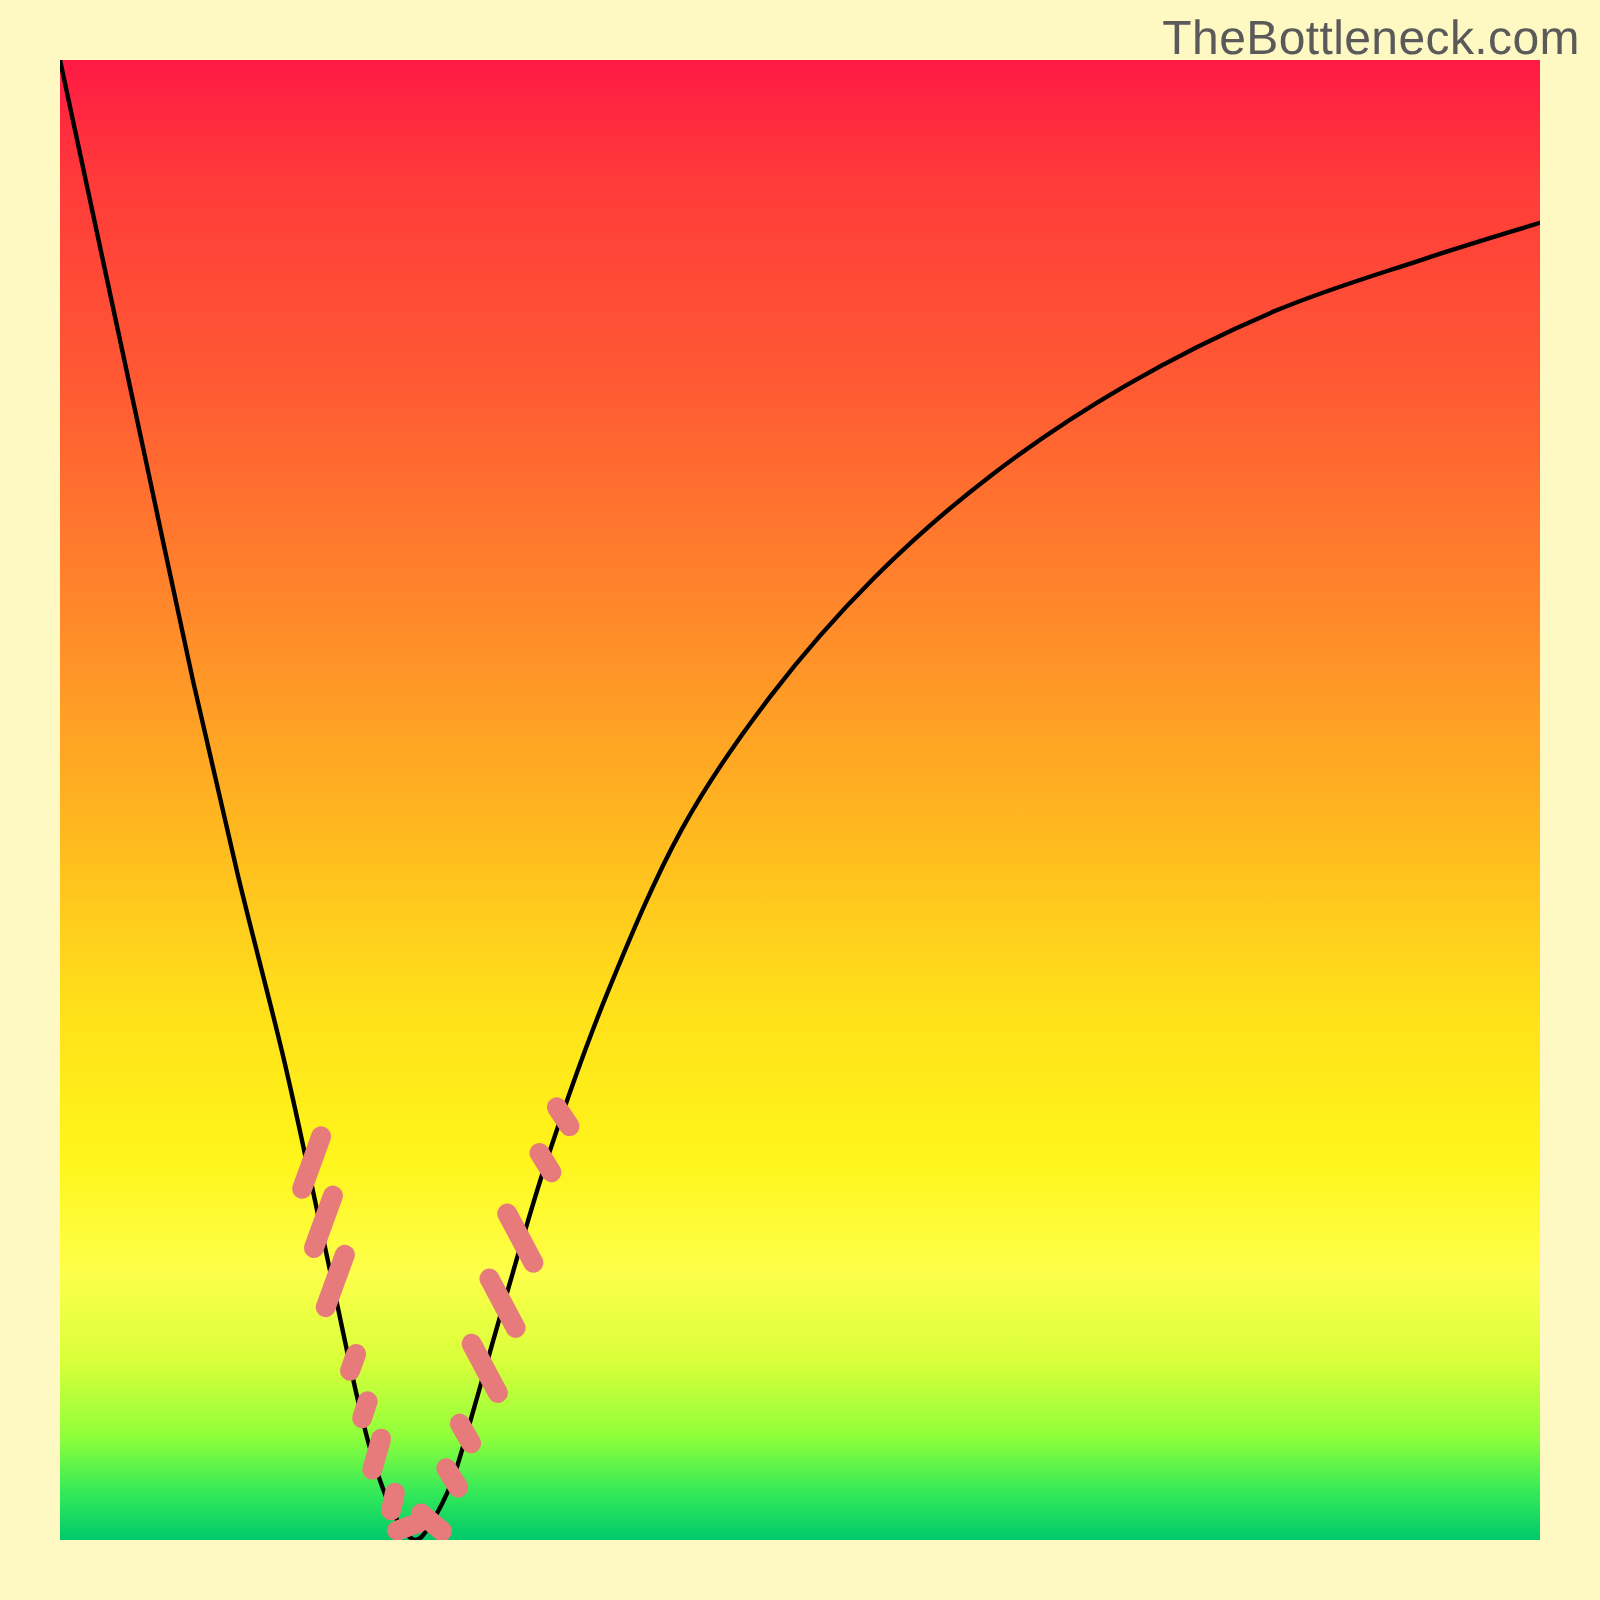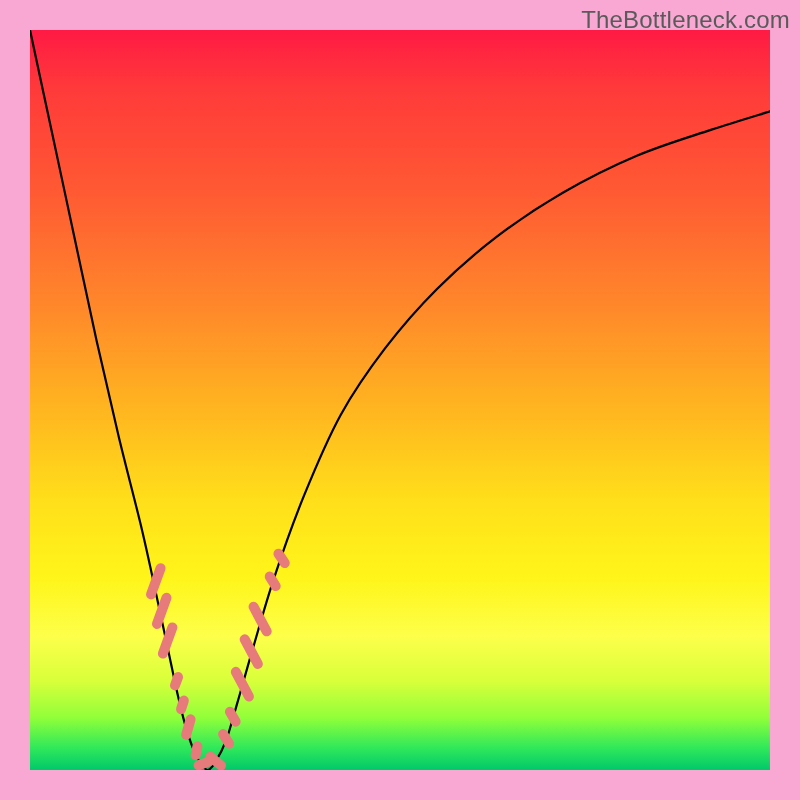--- a/index.html
+++ b/index.html
@@ -9,21 +9,21 @@
     height: 800px;
     background: #000;
     overflow: hidden;
   }
   .frame {
     position: absolute;
     left: 0;
     top: 0;
     width: 800px;
     height: 800px;
-    background: #f9a8d4;
+    background: #fef9c3;
   }
   .plot {
     position: absolute;
     left: 30px;
     top: 30px;
     width: 740px;
     height: 740px;
     
     background: linear-gradient(to bottom,
       #ff1a44 0%,

